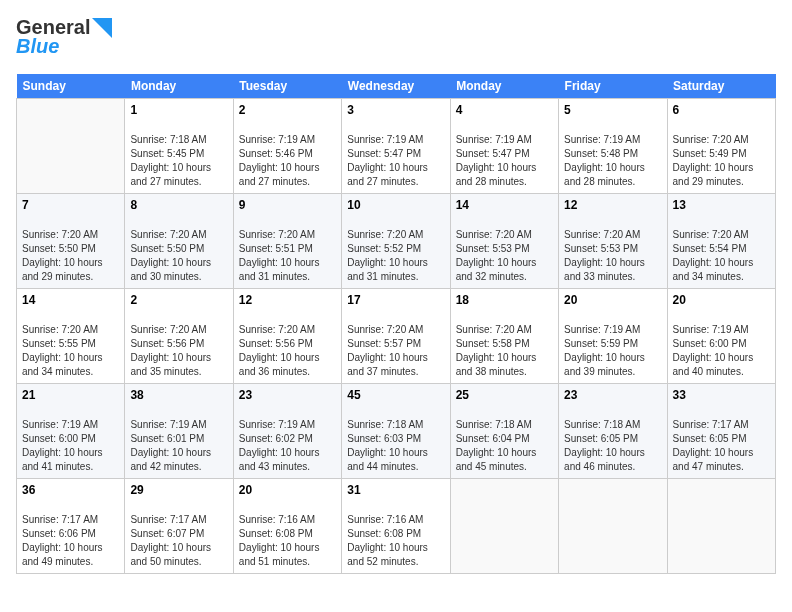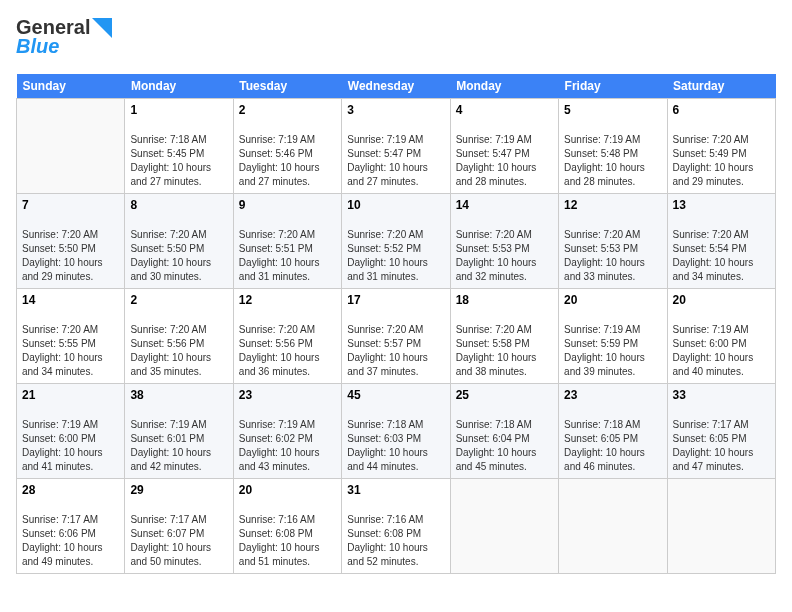--- a/index.html
+++ b/index.html
@@ -300,21 +300,21 @@
         <td>
           <span class="day-number">33</span>
           <div class="day-detail" style="white-space: pre-line;">Sunrise: 7:17 AM
 Sunset: 6:05 PM
 Daylight: 10 hours
 and 47 minutes.</div>
         </td>
       </tr>
       <tr>
         <td>
-          <span class="day-number">28</span>
+          <span class="day-number">36</span>
           <div class="day-detail" style="white-space: pre-line;">Sunrise: 7:17 AM
 Sunset: 6:06 PM
 Daylight: 10 hours
 and 49 minutes.</div>
         </td>
         <td>
           <span class="day-number">29</span>
           <div class="day-detail" style="white-space: pre-line;">Sunrise: 7:17 AM
 Sunset: 6:07 PM
 Daylight: 10 hours

